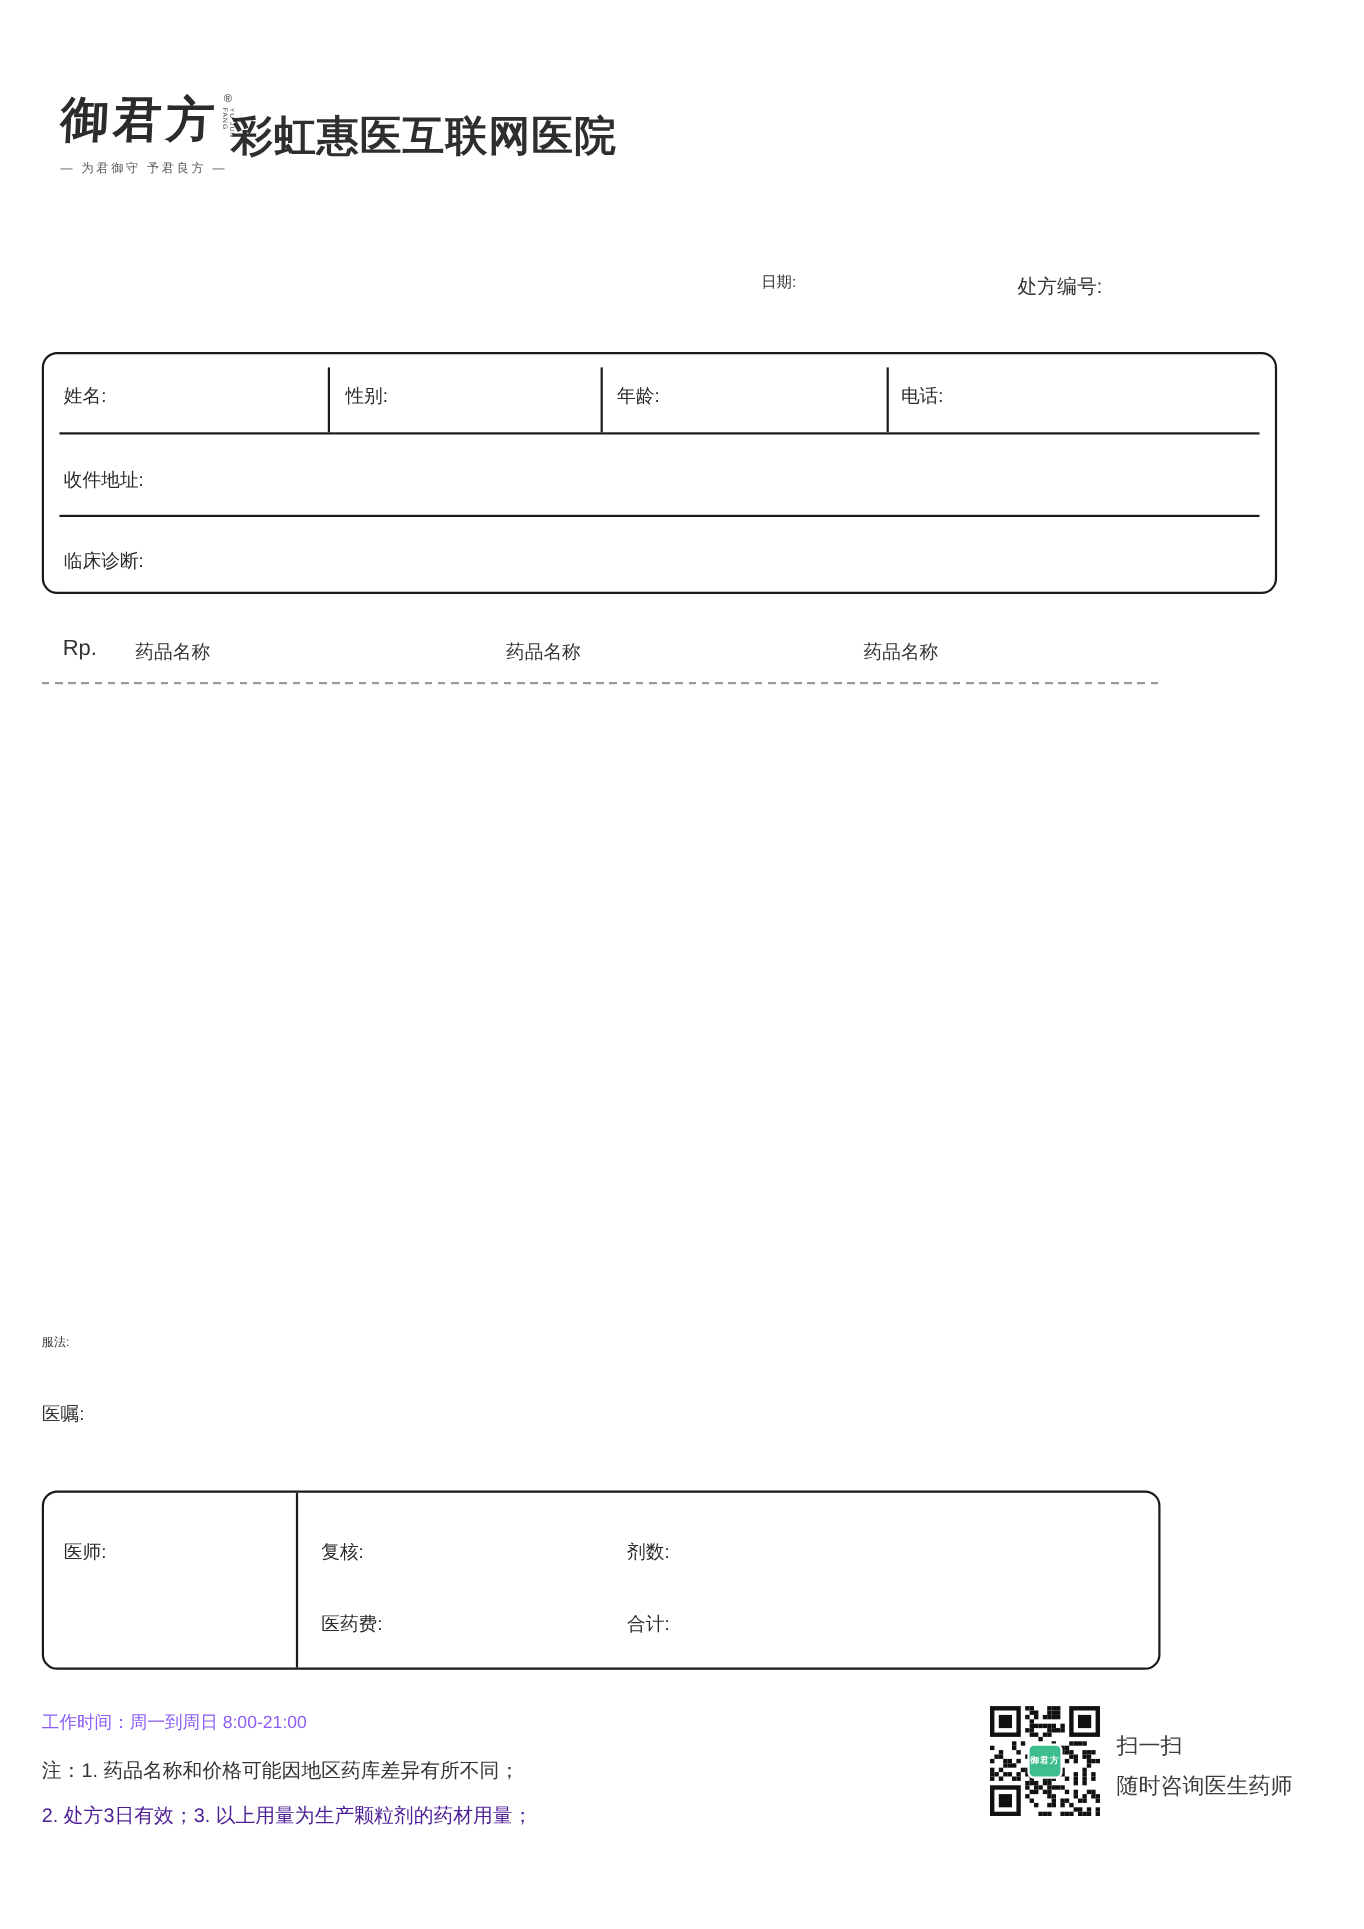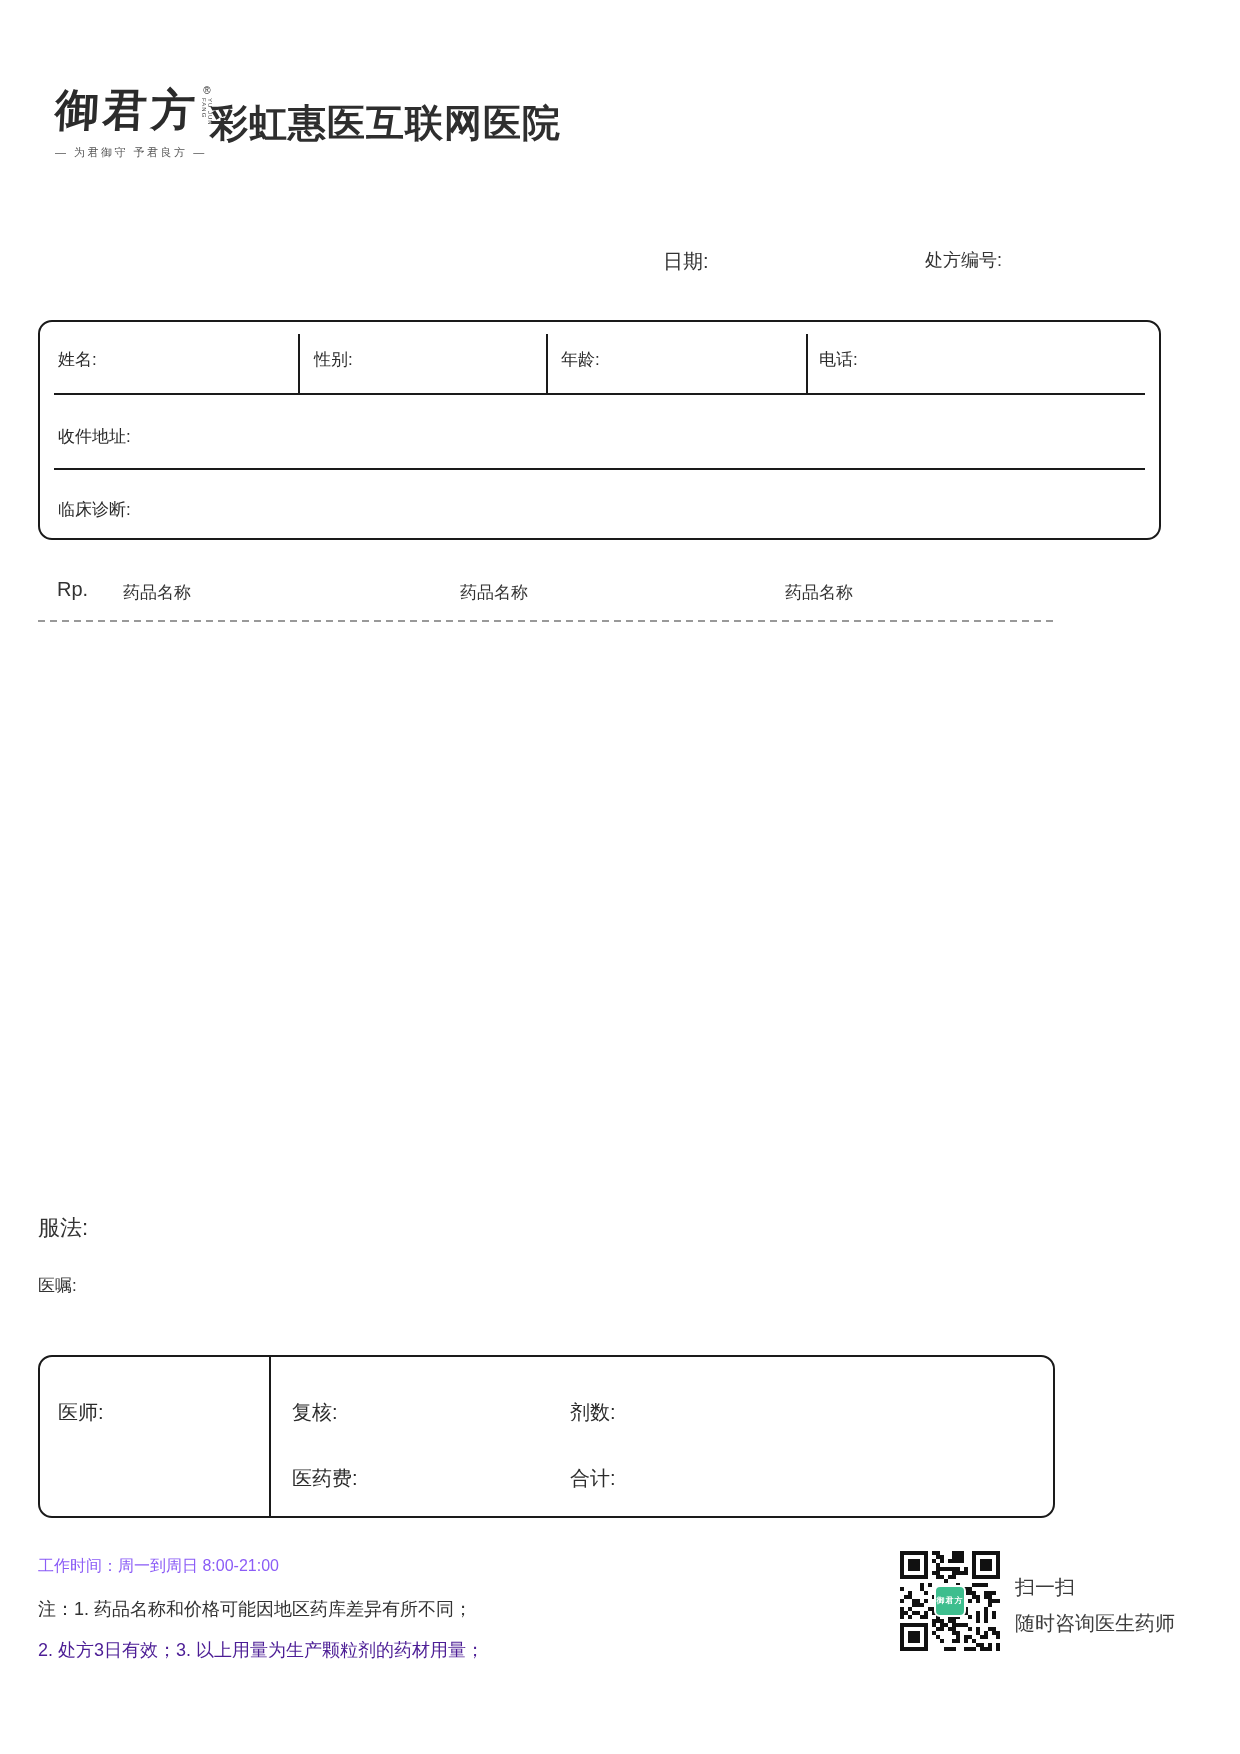--- a/index.html
+++ b/index.html
@@ -27,21 +27,21 @@
     margin-top:7px; font-size:11px; letter-spacing:2.5px; color:#555;
     white-space:nowrap;
   }
   .hospital-name {
     position:absolute; left:210px; top:98px;
     font-size:38px; font-weight:900; color:#2e2e2e; letter-spacing:1px;
   }
   
   .notice-line { position:absolute; left:0; top:248px; width:1240px; height:24px; }
   .notice-warning { position:absolute; left:38px; top:0; font-size:17px; color:#333; }
-  .date-label { position:absolute; left:663px; top:0; font-size:20px; color:#333; }
+  .date-label { position:absolute; left:692px; top:0; font-size:14px; color:#333; }
   .rxno-label { position:absolute; left:925px; top:0; font-size:18px; color:#333; }
   
   .patient-box {
     position:absolute; left:38px; top:320px; width:1123px; height:220px;
     border:2px solid #1a1a1a; border-radius:14px;
   }
   .pb-label { position:absolute; font-size:17px; color:#2b2b2b; white-space:nowrap; }
   .pb-name   { left:18px;  top:26px; }
   .pb-gender { left:274px; top:26px; }
   .pb-age    { left:521px; top:26px; }
@@ -54,29 +54,29 @@
   .pb-diagnosis { left:18px; top:176px; }
   
   .rp-label { position:absolute; left:57px; top:578px; font-size:20px; color:#333; }
   .drug-col { position:absolute; top:581px; font-size:17px; color:#333; }
   .drug-col-1 { left:123px; } .drug-col-2 { left:460px; } .drug-col-3 { left:785px; }
   .dashed-line {
     position:absolute; left:38px; top:620px; width:1017px; height:2px;
     background:repeating-linear-gradient(90deg,#999 0 7px,transparent 7px 12px);
   }
   
-  .usage-label  { position:absolute; left:38px; top:1213px; font-size:22px; color:#333; }
+  .usage-label  { position:absolute; left:38px; top:1213px; font-size:11px; color:#333; }
   .advice-label { position:absolute; left:38px; top:1274px; font-size:17px; color:#333; }
   
   .signoff-box {
     position:absolute; left:38px; top:1355px; width:1017px; height:163px;
     border:2px solid #1a1a1a; border-radius:14px;
   }
   .so-vdiv { position:absolute; left:229px; top:0; bottom:0; width:2px; background:#1a1a1a; }
-  .so-label { position:absolute; font-size:20px; color:#2b2b2b; white-space:nowrap; }
+  .so-label { position:absolute; font-size:17px; color:#2b2b2b; white-space:nowrap; }
   .so-physician { left:18px;  top:42px; }
   .so-review    { left:252px; top:42px; }
   .so-doses     { left:530px; top:42px; }
   .so-fee       { left:252px; top:108px; }
   .so-total     { left:530px; top:108px; }
   
   .working-hours { position:absolute; left:38px; top:1556px; font-size:16px; color:#8b5cf6; }
   .note-line1    { position:absolute; left:38px; top:1597px; font-size:18px; color:#333; }
   .note-line2    { position:absolute; left:38px; top:1638px; font-size:18px; color:#4c1d95; }
   .qr-wrap { position:absolute; left:900px; top:1551px; width:100px; height:100px; }

